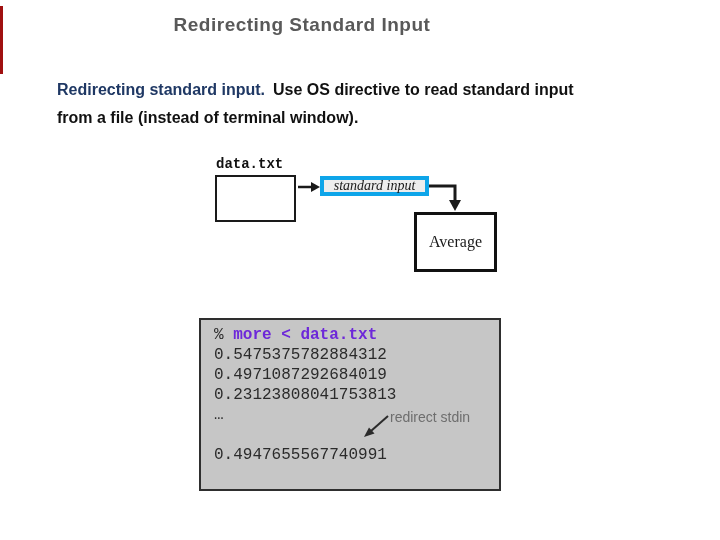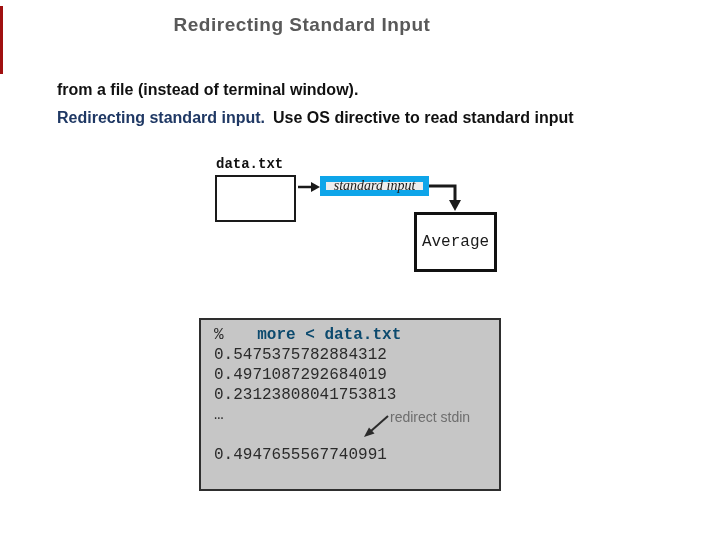--- a/index.html
+++ b/index.html
@@ -17,59 +17,59 @@
   .body-lead { color: #1f3864; }
   .body-rest { margin-left: 8px; }
 
   
   .file-label { position: absolute; left: 216px; top: 156px;
                 font-family: "Liberation Mono", monospace; font-weight: bold;
                 font-size: 14px; color: #111; }
   .file-box { position: absolute; left: 215px; top: 175px; width: 81px; height: 47px;
               border: 2px solid #1a1a1a; background: #ffffff; }
   .stream-box { position: absolute; left: 320px; top: 176px; width: 109px; height: 20px;
-                border: 6px solid #0ea5e9; background: #ededed;
+                border: 4px solid #0ea5e9; background: #ededed;
                 display: flex; align-items: center; justify-content: center;
                 font-family: "Liberation Serif", serif; font-style: italic;
                 font-size: 14px; color: #1a1a1a; }
   .program-box { position: absolute; left: 414px; top: 212px; width: 83px; height: 60px;
                  border: 3px solid #111111; background: #ffffff;
                  display: flex; align-items: center; justify-content: center;
-                 font-family: Liberation Mono, monospace; font-size: 16px; color: #1a1a1a; }
+                 font-family: Liberation Serif, serif; font-size: 16px; color: #1a1a1a; }
   .diagram-arrows { position: absolute; left: 290px; top: 170px; width: 180px; height: 50px; }
 
   
   .terminal { position: absolute; left: 199px; top: 318px; width: 302px; height: 173px;
               background: #c6c6c6; border: 2px solid #2e2e2e;
               padding: 5px 0 0 13px;
               font-family: "Liberation Mono", monospace; font-size: 16px;
               line-height: 20px; color: #2b2b2b; }
   .t-line { white-space: pre; }
   .prompt { margin-right: 1ch; font-weight: normal; }
-  .cmd { font-weight: bold; color: #0c4a6e; margin-left: 24px; }
+  .cmd { font-weight: bold; color: #6d28d9; }
   .t-spacer { height: 20px; }
 
   .annotation { position: absolute; left: 390px; top: 409px;
                 font-size: 14px; color: #6e6e6e; }
   .redirect-arrow { position: absolute; left: 352px; top: 406px; width: 42px; height: 38px; }
 
   .page-number { position: absolute; left: 701px; top: 524px; font-size: 10px; color: #222222; }
 </style>
 </head>
 <body>
 
 <div class="slide">
 
   <div class="edge-accent"></div>
 
   <div class="title">Redirecting Standard Input</div>
 
   <div class="body-text">
+    <div><span class="body-lead">Redirecting standard input.</span><span class="body-rest">Use OS directive to read standard input</span></div>
     <div>from a file (instead of terminal window).</div>
-    <div><span class="body-lead">Redirecting standard input.</span><span class="body-rest">Use OS directive to read standard input</span></div>
   </div>
 
   <div class="file-label">data.txt</div>
   <div class="file-box"></div>
 
   <svg class="diagram-arrows" viewBox="0 0 180 50">
     <g>
       <line x1="8" y1="17" x2="22" y2="17" stroke="#1a1a1a" stroke-width="2.5"></line>
       <polygon points="30,17 21,12 21,22" fill="#1a1a1a"></polygon>
     </g>

